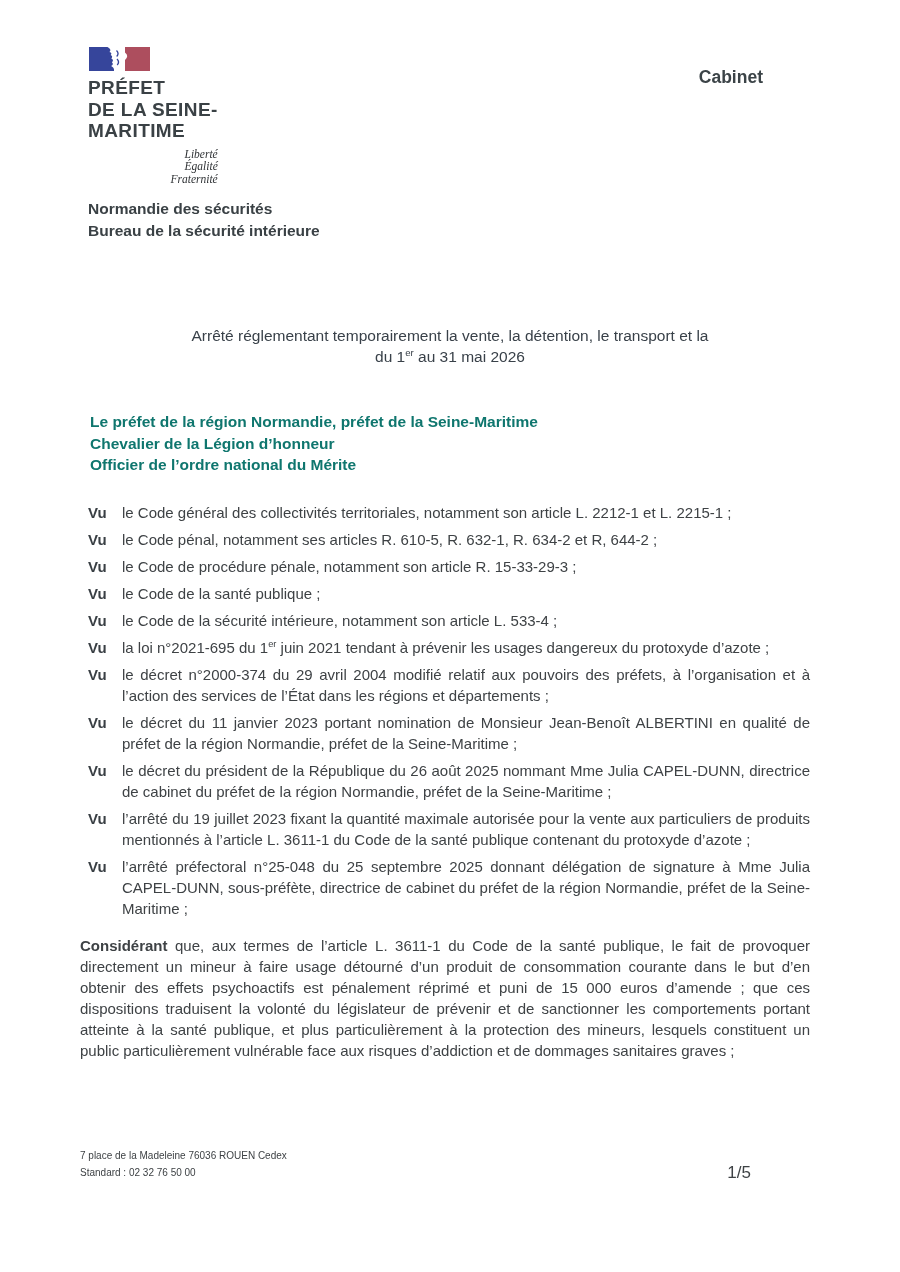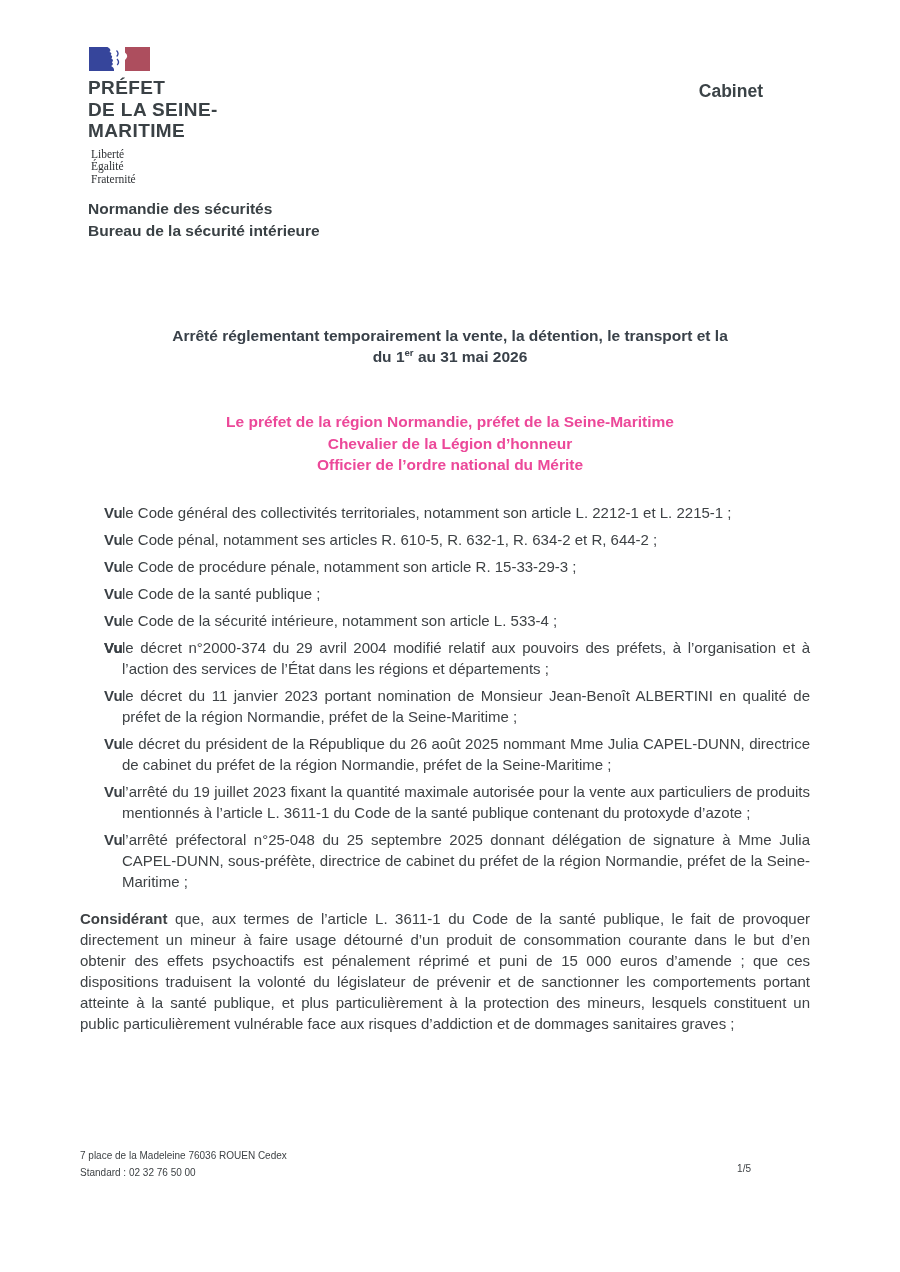--- a/index.html
+++ b/index.html
@@ -14,67 +14,67 @@
 
   
   .brand { position:absolute; left:88px; top:47px; }
   .brand-flag { display:block; margin:0 0 6px 1px; }
   .brand-name {
     font-weight:bold; font-size:19px; line-height:21.5px;
     letter-spacing:0.4px; color:#3a4145; white-space:pre-line;
   }
   .brand-motto {
     margin-top:6px; margin-left:3px;
-    font-family:"Liberation Serif", serif; 
-    font-size:11.5px; line-height:12.8px; color:#2e3134;
+    font-family:"Liberation Serif", serif; font-style:italic;
+    font-size:11.5px; line-height:12.8px; color:#2e3134;text-align:right;
   }
   .cabinet {
-    position:absolute; right:85px; top:81px;
+    position:absolute; right:85px; top:67px;
     font-weight:bold; font-size:17.5px; color:#3b4347;
   }
   .service {
     position:absolute; left:88px; top:198px;
     font-weight:bold; font-size:15.5px; line-height:21.5px; color:#3a4145;
   }
 
   
   .doc-title {
     position:absolute; left:90px; top:325px; width:720px;
-    text-align:center; font-weight:bold; font-size:15.5px;
+    text-align:center; font-weight:normal; font-size:15.5px;
     line-height:21px; color:#394149;
   }
   .authority {
     position:absolute; left:90px; top:411px; width:720px;
-    text-align:center; font-weight:bold; font-size:15.5px;
-    line-height:21.5px; color:#ec4899;
+    font-weight:bold; font-size:15.5px;
+    line-height:21.5px; color:#0f766e;
   }
 
   
   .body-col { position:absolute; left:88px; top:502px; width:722px; }
   .vu-item {
     position:relative; padding-left:34px;
     text-align:justify; font-size:15px; line-height:21px;
     margin-bottom:6px; color:#3e4245;
   }
-  .vu-label { position:absolute; left:16px; top:0; font-weight:bold; color:#393f44; }
+  .vu-label { position:absolute; left:0; top:0; font-weight:bold; color:#393f44; }
   .considerant {
     margin-left:-8px; width:730px; margin-top:16px;
     text-align:justify; font-size:15px; line-height:21px; color:#3e4245;
   }
   .bold { font-weight:bold; }
   .sup { font-size:0.62em; vertical-align:super; line-height:0; }
 
   
   .footer-address {
     position:absolute; left:80px; top:1147px;
     font-size:10px; line-height:17px; color:#3e4245;
   }
   .page-number {
     position:absolute; right:97px; top:1163px;
-    font-size:10px; color:#3e4245;text-align:right;
+    font-size:17px; color:#3e4245;text-align:right;
   }
 </style>
 </head>
 <body>
 
 <div class="page">
 
   <div class="brand">
     <svg class="brand-flag" width="61" height="24" viewBox="0 0 61 24">
       <rect x="0" y="0" width="25" height="24" fill="#36459B"></rect>
@@ -128,20 +128,21 @@
     <div class="vu-item">
       <span class="vu-label">Vu</span>
       <span>le Code de la santé publique ;</span>
     </div>
     <div class="vu-item">
       <span class="vu-label">Vu</span>
       <span>le Code de la sécurité intérieure, notamment son article L. 533-4 ;</span>
     </div>
     <div class="vu-item">
       <span class="vu-label">Vu</span>
+      <span><span>la loi n°2021-695 du 1</span><span class="sup">er</span><span> juin 2021 tendant à prévenir les usages dangereux du protoxyde d’azote ;</span></span>
     </div>
     <div class="vu-item">
       <span class="vu-label">Vu</span>
       <span>le décret n°2000-374 du 29 avril 2004 modifié relatif aux pouvoirs des préfets, à l’organisation et à l’action des services de l’État dans les régions et départements ;</span>
     </div>
     <div class="vu-item">
       <span class="vu-label">Vu</span>
       <span>le décret du 11 janvier 2023 portant nomination de Monsieur Jean-Benoît ALBERTINI en qualité de préfet de la région Normandie, préfet de la Seine-Maritime ;</span>
     </div>
     <div class="vu-item">

